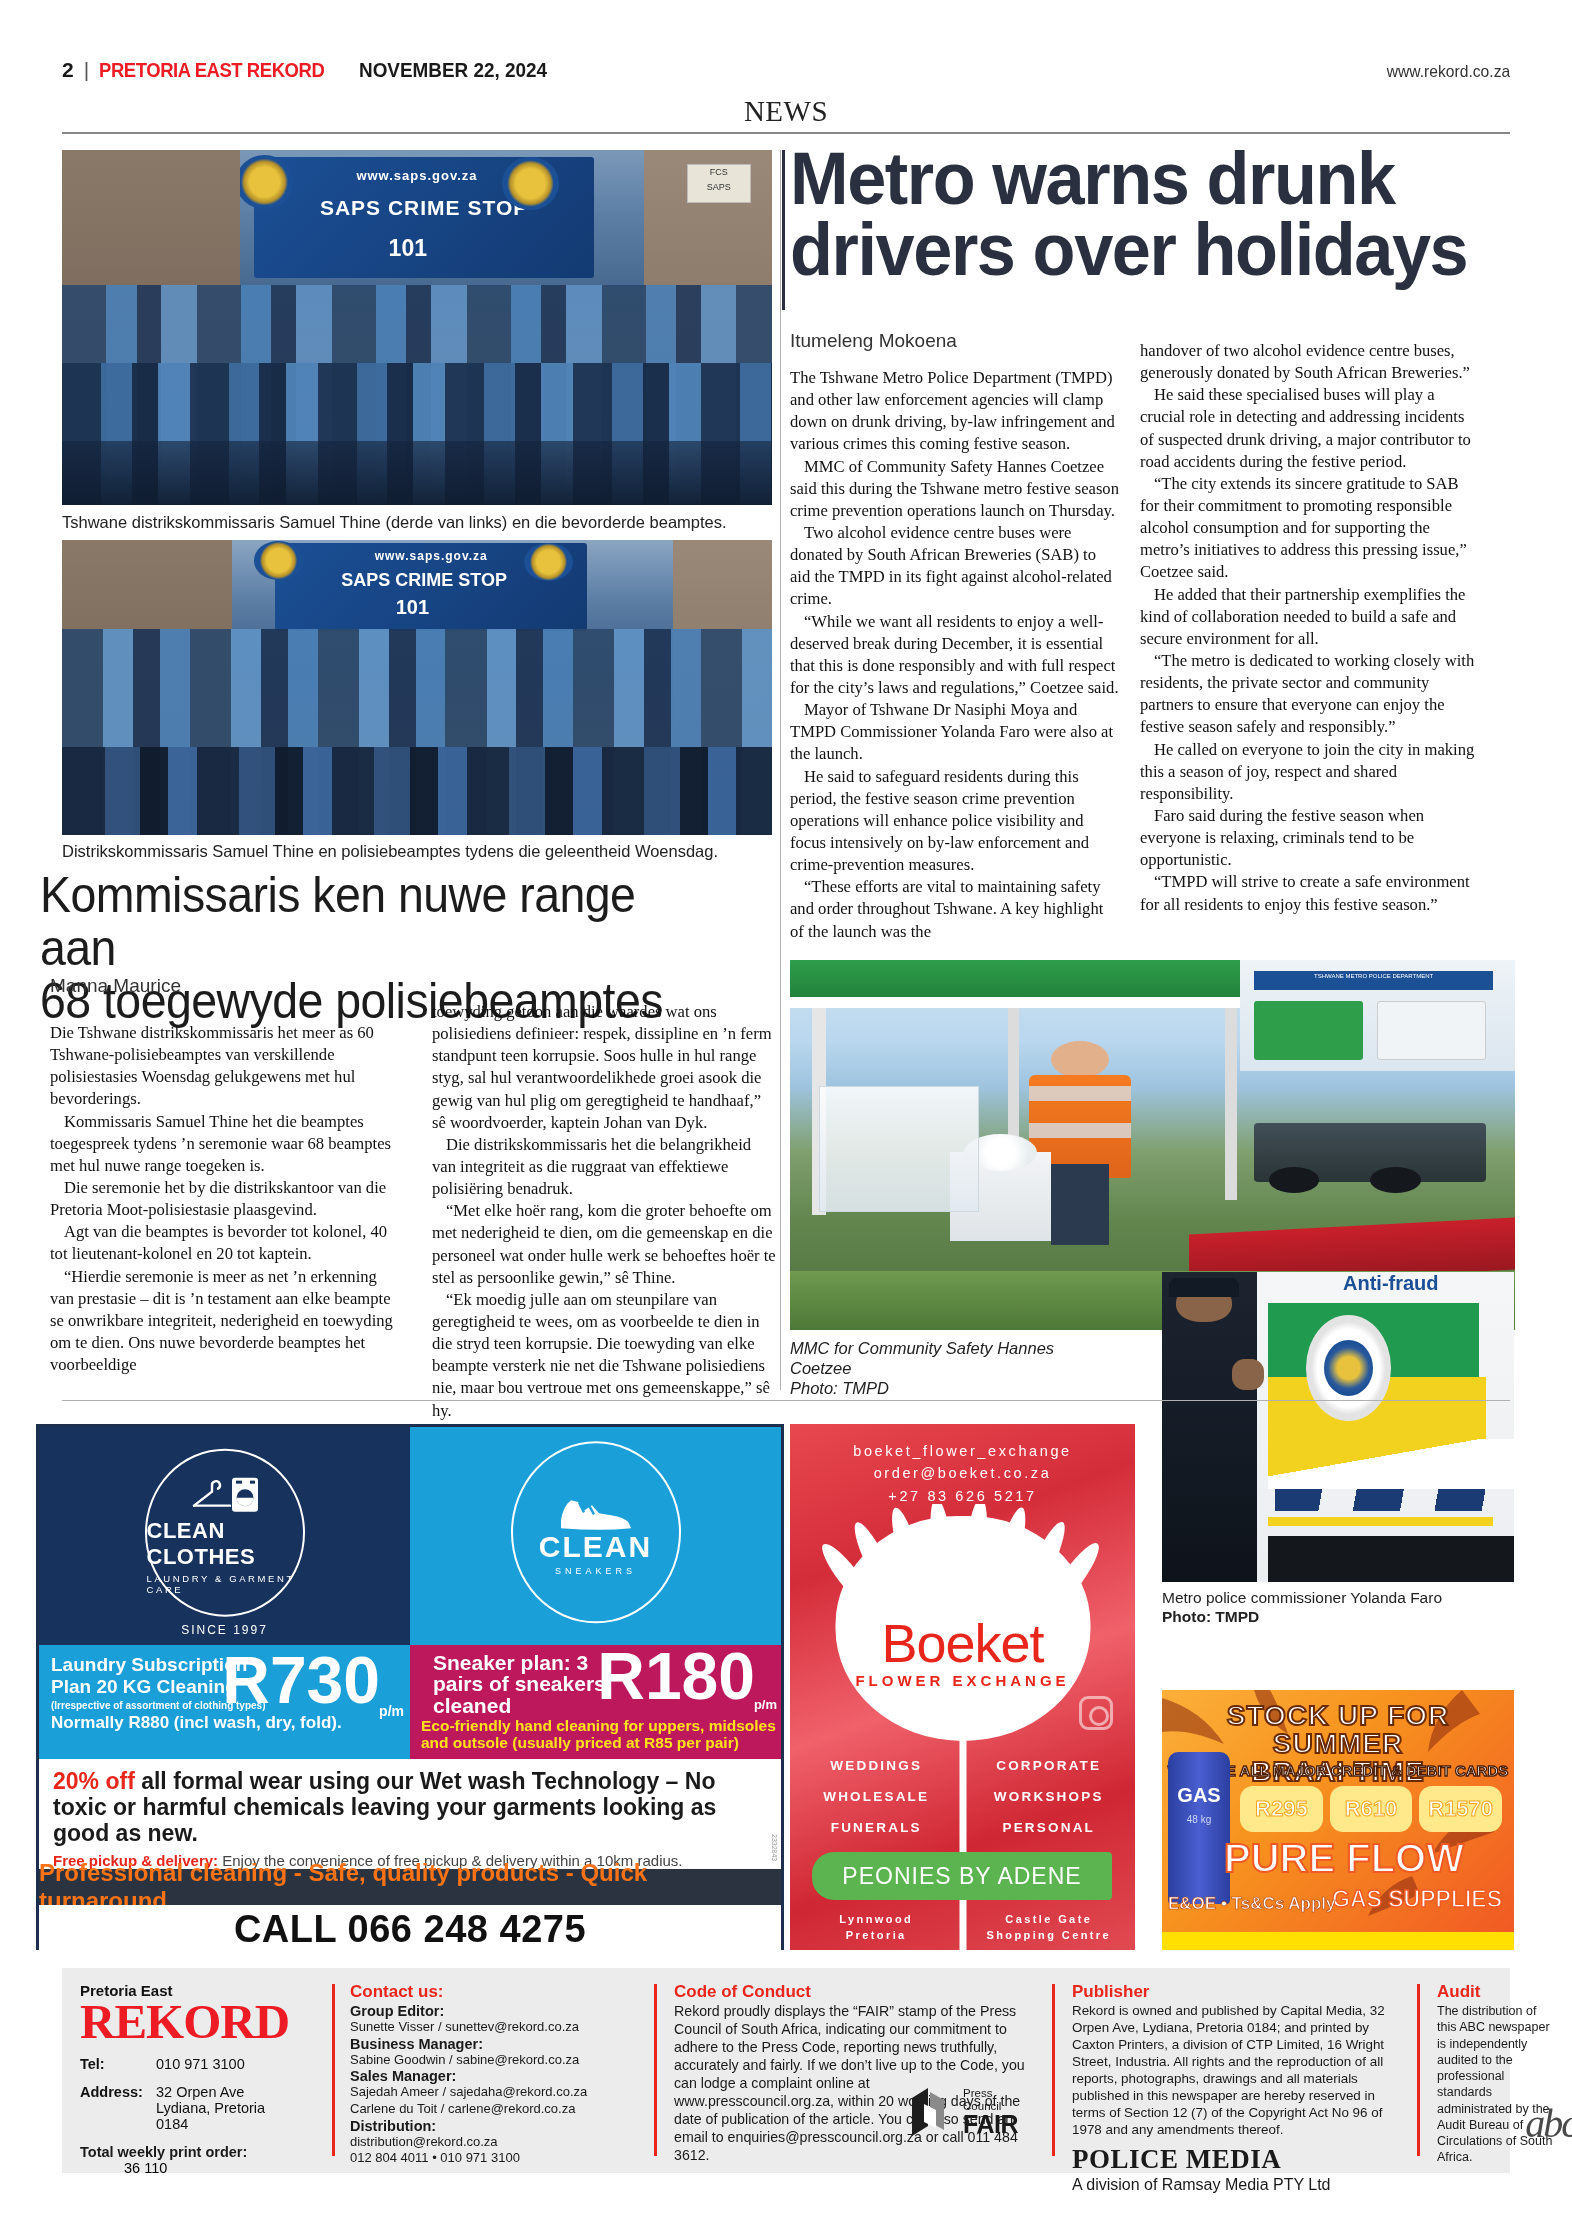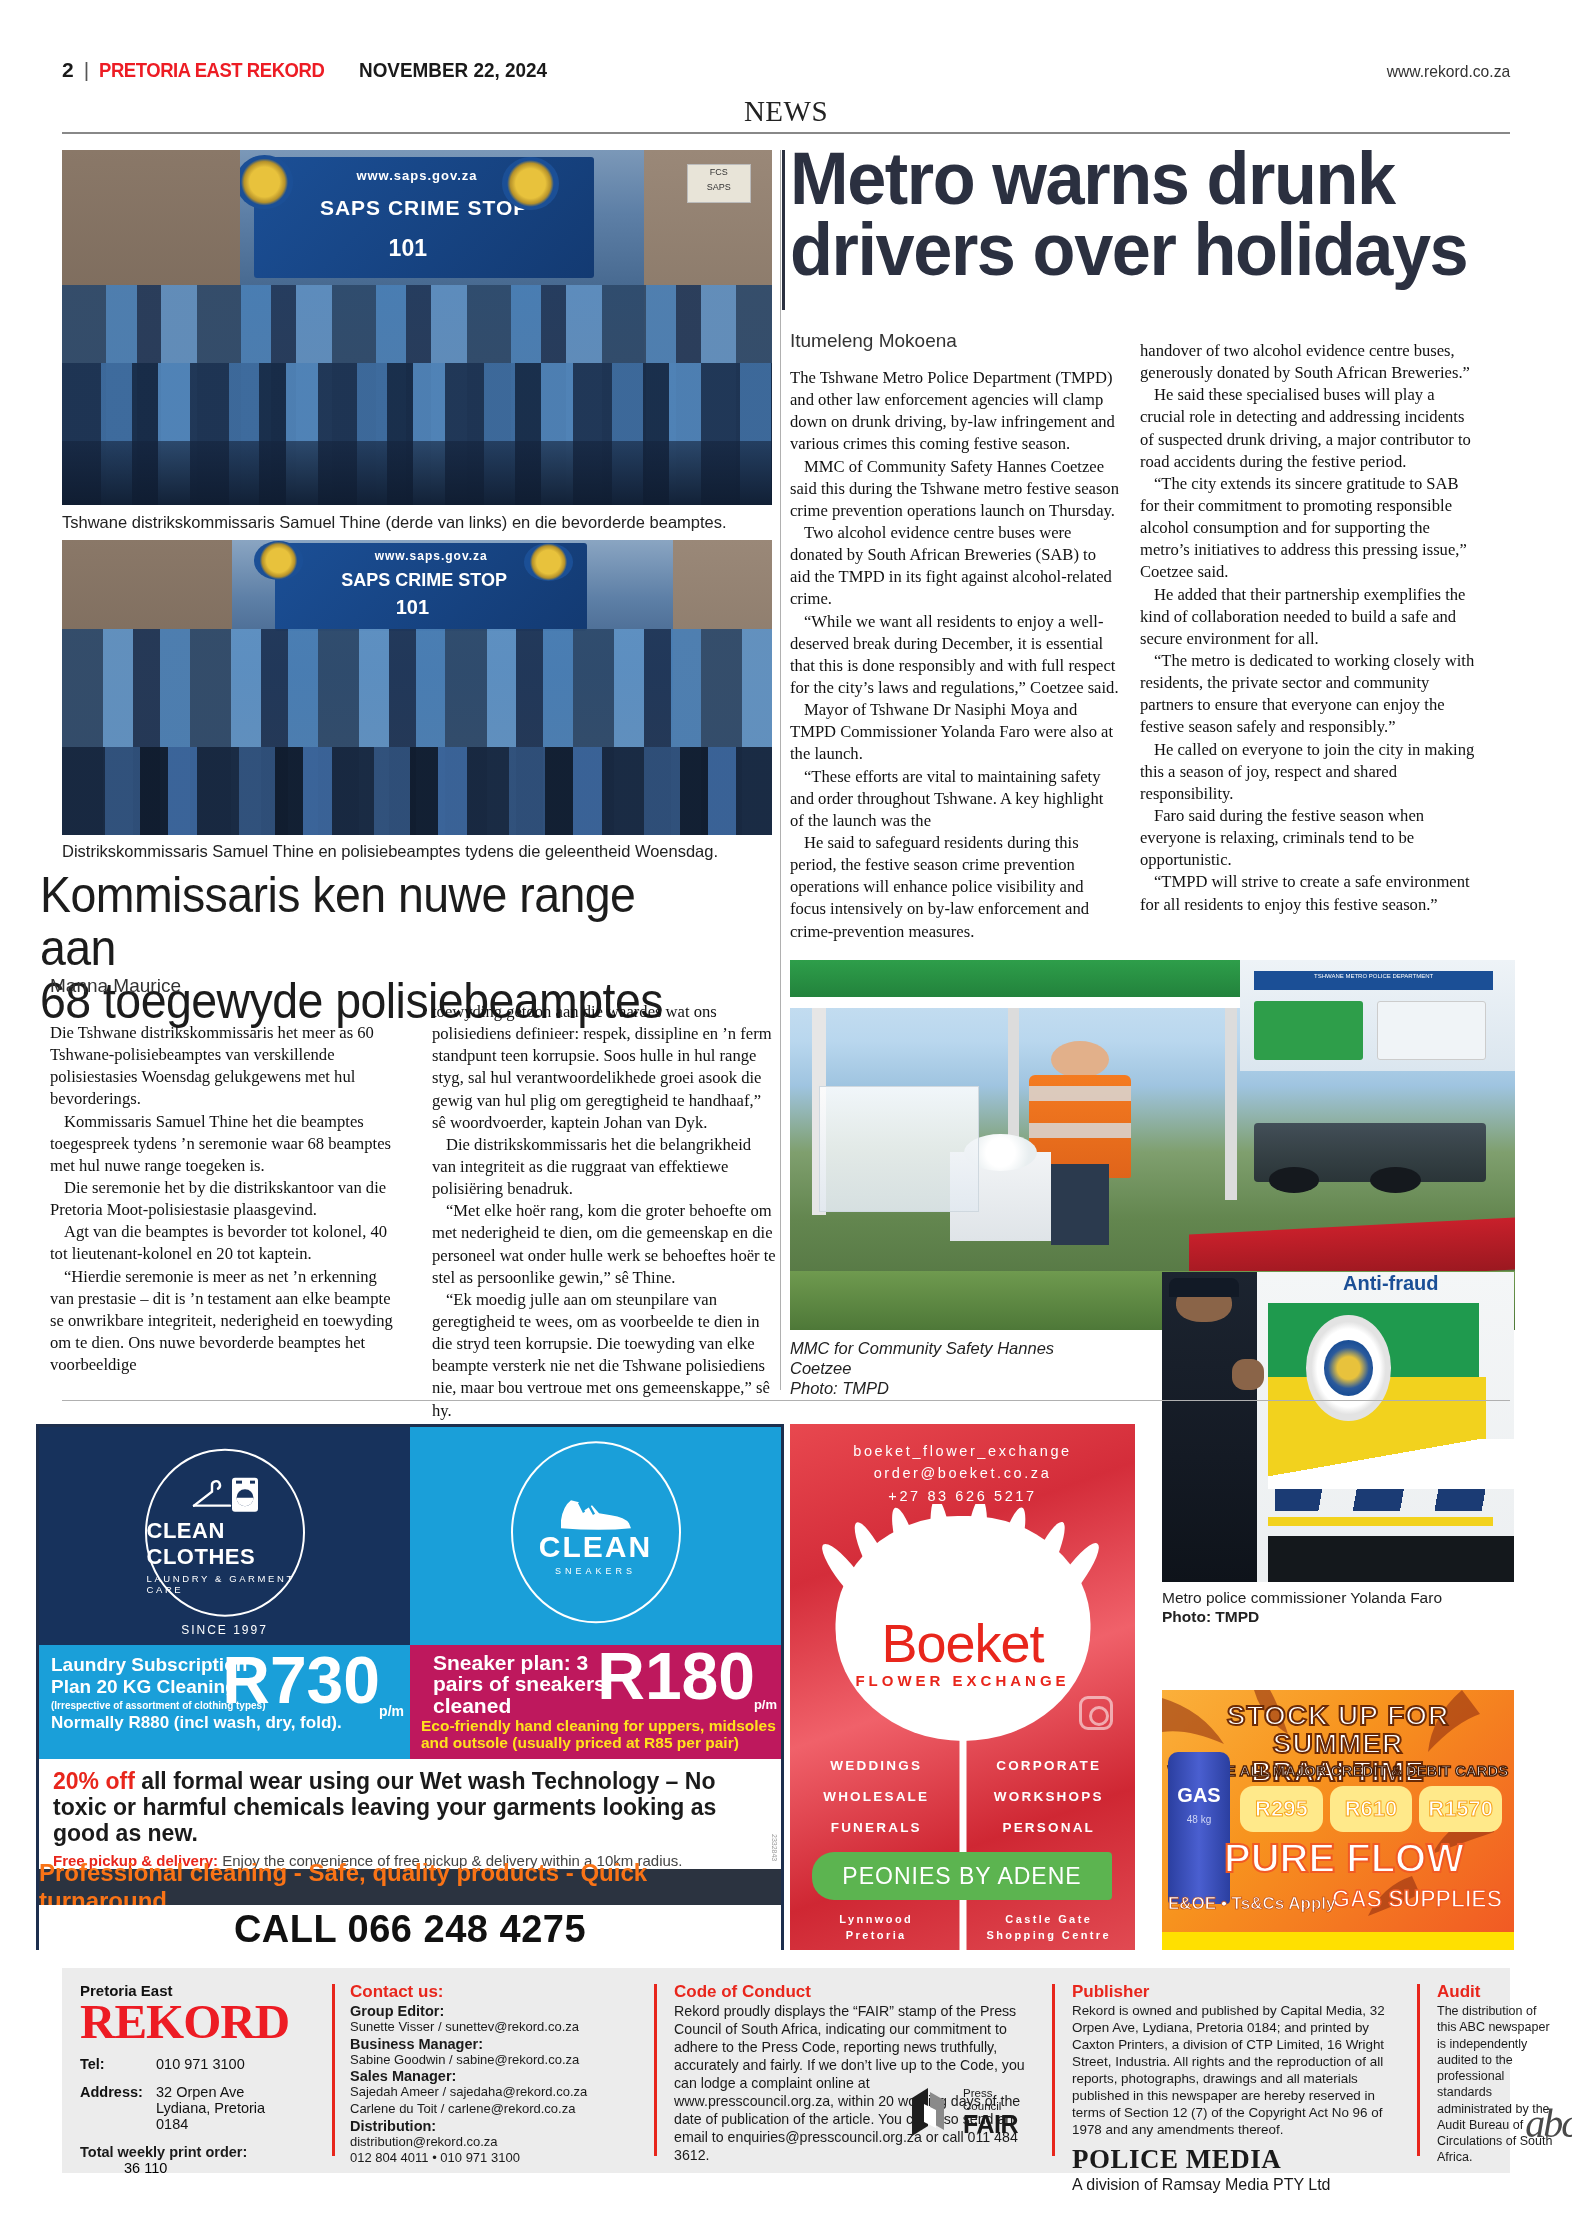--- a/index.html
+++ b/index.html
@@ -284,22 +284,22 @@
   </div>
 
   <div class="byline" style="left:790px; top:330px;">Itumeleng Mokoena</div>
 
   <div class="bodycol" id="main-c1" style="left:790px; top:367px; width:330px;">
       <p class="first">The Tshwane Metro Police Department (TMPD) and other law enforcement agencies will clamp down on drunk driving, by-law infringement and various crimes this coming festive season.</p>
       <p>MMC of Community Safety Hannes Coetzee said this during the Tshwane metro festive season crime prevention operations launch on Thursday.</p>
       <p>Two alcohol evidence centre buses were donated by South African Breweries (SAB) to aid the TMPD in its fight against alcohol-related crime.</p>
       <p>“While we want all residents to enjoy a well-deserved break during December, it is essential that this is done responsibly and with full respect for the city’s laws and regulations,” Coetzee said.</p>
       <p>Mayor of Tshwane Dr Nasiphi Moya and TMPD Commissioner Yolanda Faro were also at the launch.</p>
+      <p>He said to safeguard residents during this period, the festive season crime prevention operations will enhance police visibility and focus intensively on by-law enforcement and crime-prevention measures.</p>
       <p>“These efforts are vital to maintaining safety and order throughout Tshwane. A key highlight of the launch was the</p>
-      <p>He said to safeguard residents during this period, the festive season crime prevention operations will enhance police visibility and focus intensively on by-law enforcement and crime-prevention measures.</p>
     </div>
   <div class="bodycol" id="main-c2" style="left:1140px; top:340px; width:335px;">
       <p class="first">handover of two alcohol evidence centre buses, generously donated by South African Breweries.”</p>
       <p>He said these specialised buses will play a crucial role in detecting and addressing incidents of suspected drunk driving, a major contributor to road accidents during the festive period.</p>
       <p>“The city extends its sincere gratitude to SAB for their commitment to promoting responsible alcohol consumption and for supporting the metro’s initiatives to address this pressing issue,” Coetzee said.</p>
       <p>He added that their partnership exemplifies the kind of collaboration needed to build a safe and secure environment for all.</p>
       <p>“The metro is dedicated to working closely with residents, the private sector and community partners to ensure that everyone can enjoy the festive season safely and responsibly.”</p>
       <p>He called on everyone to join the city in making this a season of joy, respect and shared responsibility.</p>
       <p>Faro said during the festive season when everyone is relaxing, criminals tend to be opportunistic.</p>
       <p>“TMPD will strive to create a safe environment for all residents to enjoy this festive season.”</p>

